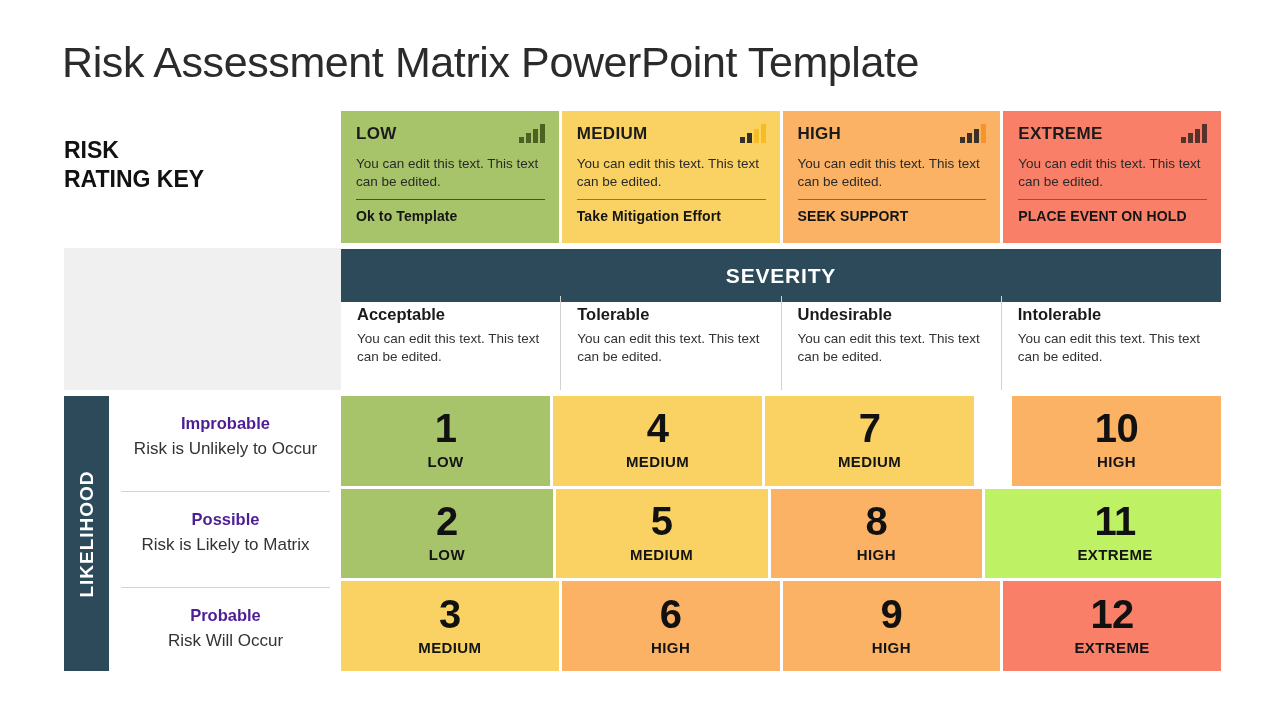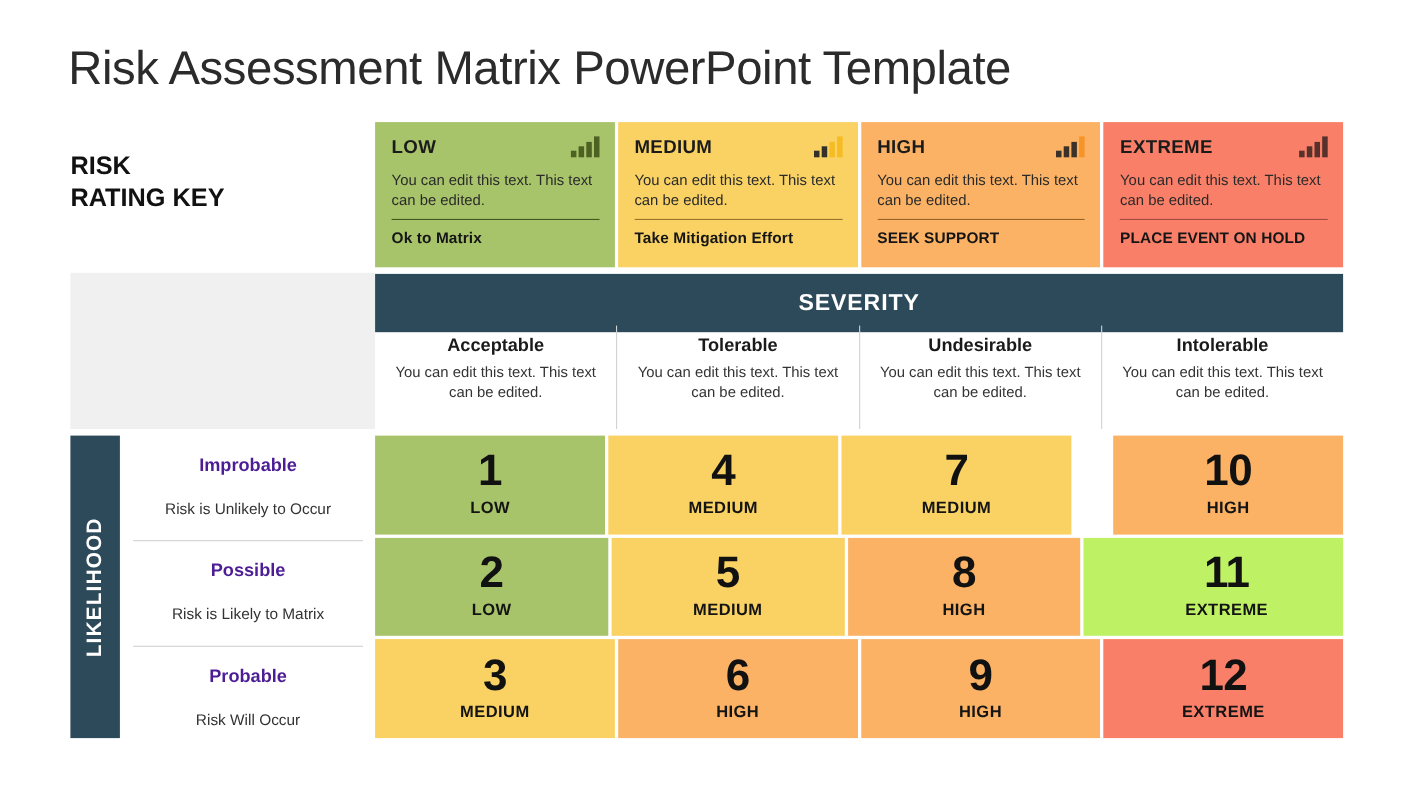--- a/index.html
+++ b/index.html
@@ -143,21 +143,21 @@
     left: 341px;
     top: 296px;
     width: 880px;
     height: 94px;
     display: flex;
   }
   .sev-head {
     flex: 1 1 0;
     box-sizing: border-box;
     padding: 9px 16px 0 16px;
-    text-align: center;
+    text-align: left;
     border-left: 1px solid #d2d2d2;
   }
   .sev-head:first-child { border-left: none; }
   .sev-head-title {
     font-size: 16.5px;
     font-weight: bold;
     color: #1a1a1a;
   }
   .sev-head-desc {
     margin-top: 6px;
@@ -203,22 +203,22 @@
     border-bottom: 1px solid #d2d2d2;
   }
   .like-label.r2 { height: 96px; }
   .like-label.r3 { height: 83px; border-bottom: none; }
   .like-title {
     font-size: 16.5px;
     font-weight: bold;
     color: #4c1d95;
   }
   .like-desc {
-    margin-top: 20px;
-    font-size: 14px;
+    margin-top: 5px;
+    font-size: 17px;
     line-height: 1.35;
     color: #333333;
   }
 
   
   .matrix {
     position: absolute;
     left: 341px;
     top: 396px;
     width: 880px;
@@ -272,21 +272,21 @@
       <div class="key-card-title">LOW</div>
       <div class="signal-icon">
         <i class="b1" style="background: rgb(76, 97, 34);"></i>
           <i class="b2" style="background: rgb(76, 97, 34);"></i>
           <i class="b3" style="background: rgb(76, 97, 34);"></i>
           <i class="b4" style="background: rgb(76, 97, 34);"></i>
       </div>
     </div>
     <div class="key-card-body">You can edit this text. This text can be edited.</div>
     <div class="key-card-rule" style="background: rgb(63, 90, 30);"></div>
-    <div class="key-card-action">Ok to Matrix</div>
+    <div class="key-card-action">Ok to Template</div>
   </div>
 
   <div class="key-card" style="background: rgb(249, 210, 99);">
     <div class="key-card-head">
       <div class="key-card-title">MEDIUM</div>
       <div class="signal-icon">
         <i class="b1" style="background: rgb(51, 48, 42);"></i>
           <i class="b2" style="background: rgb(51, 48, 42);"></i>
           <i class="b3" style="background: rgb(245, 188, 35);"></i>
           <i class="b4" style="background: rgb(245, 188, 35);"></i>

